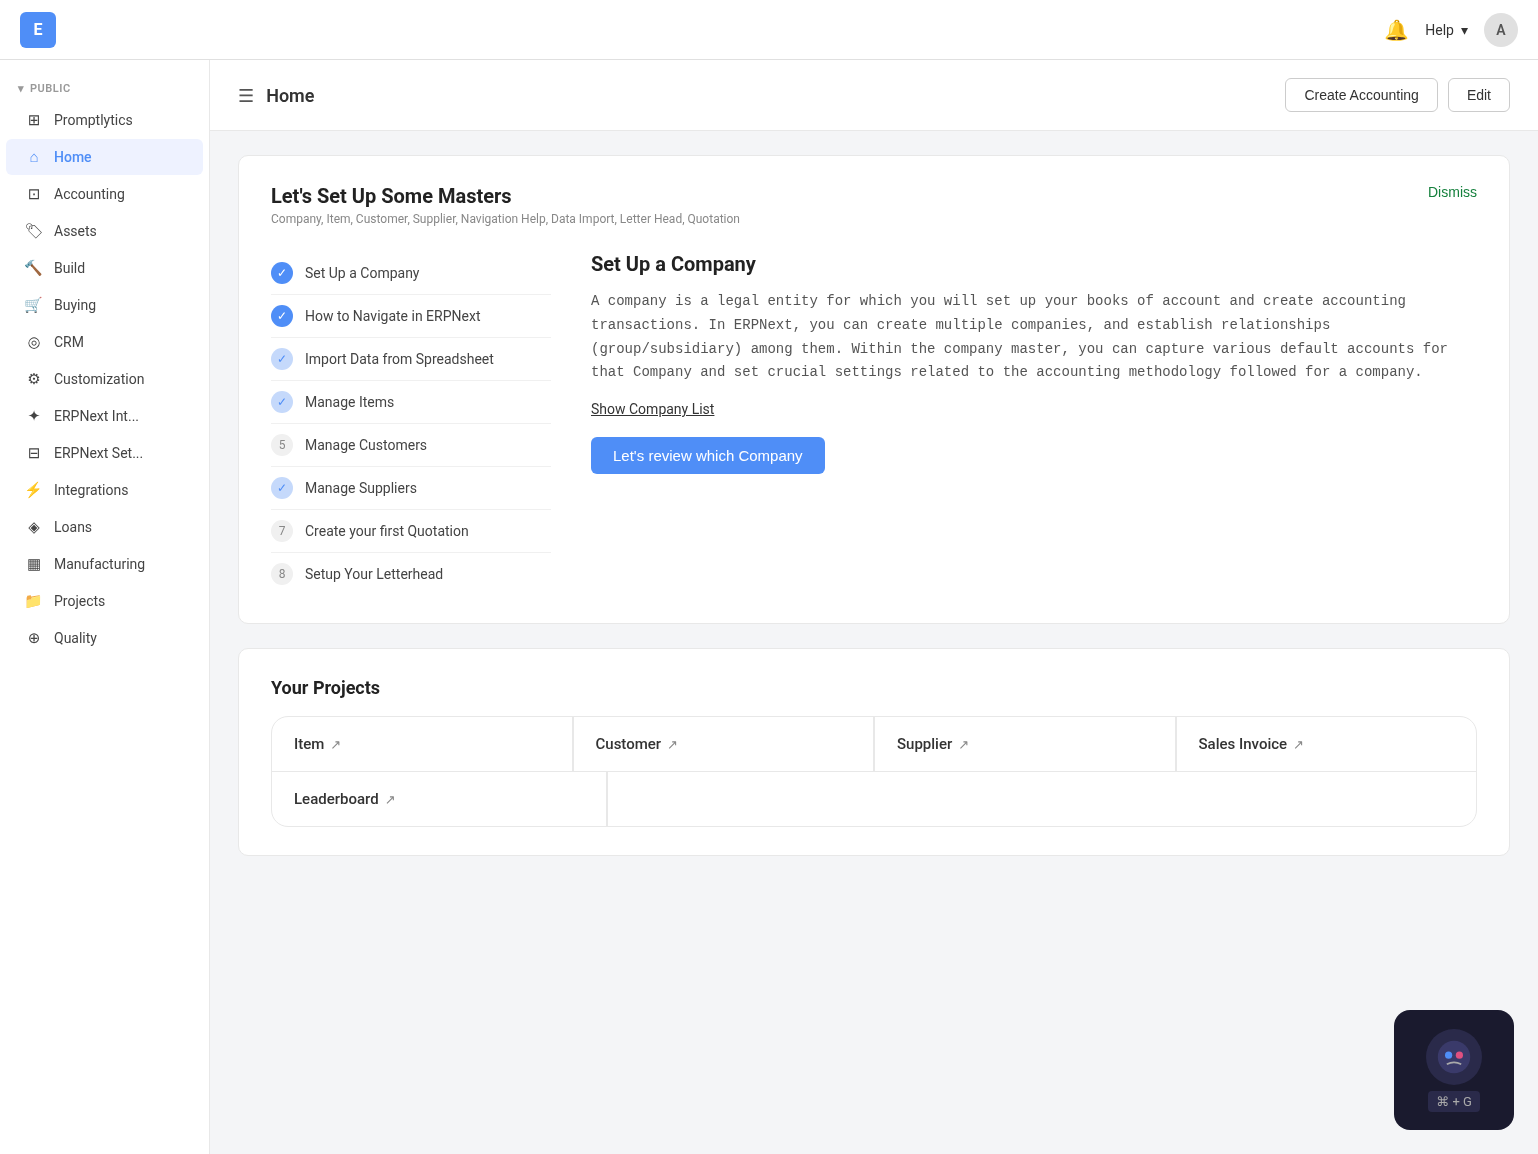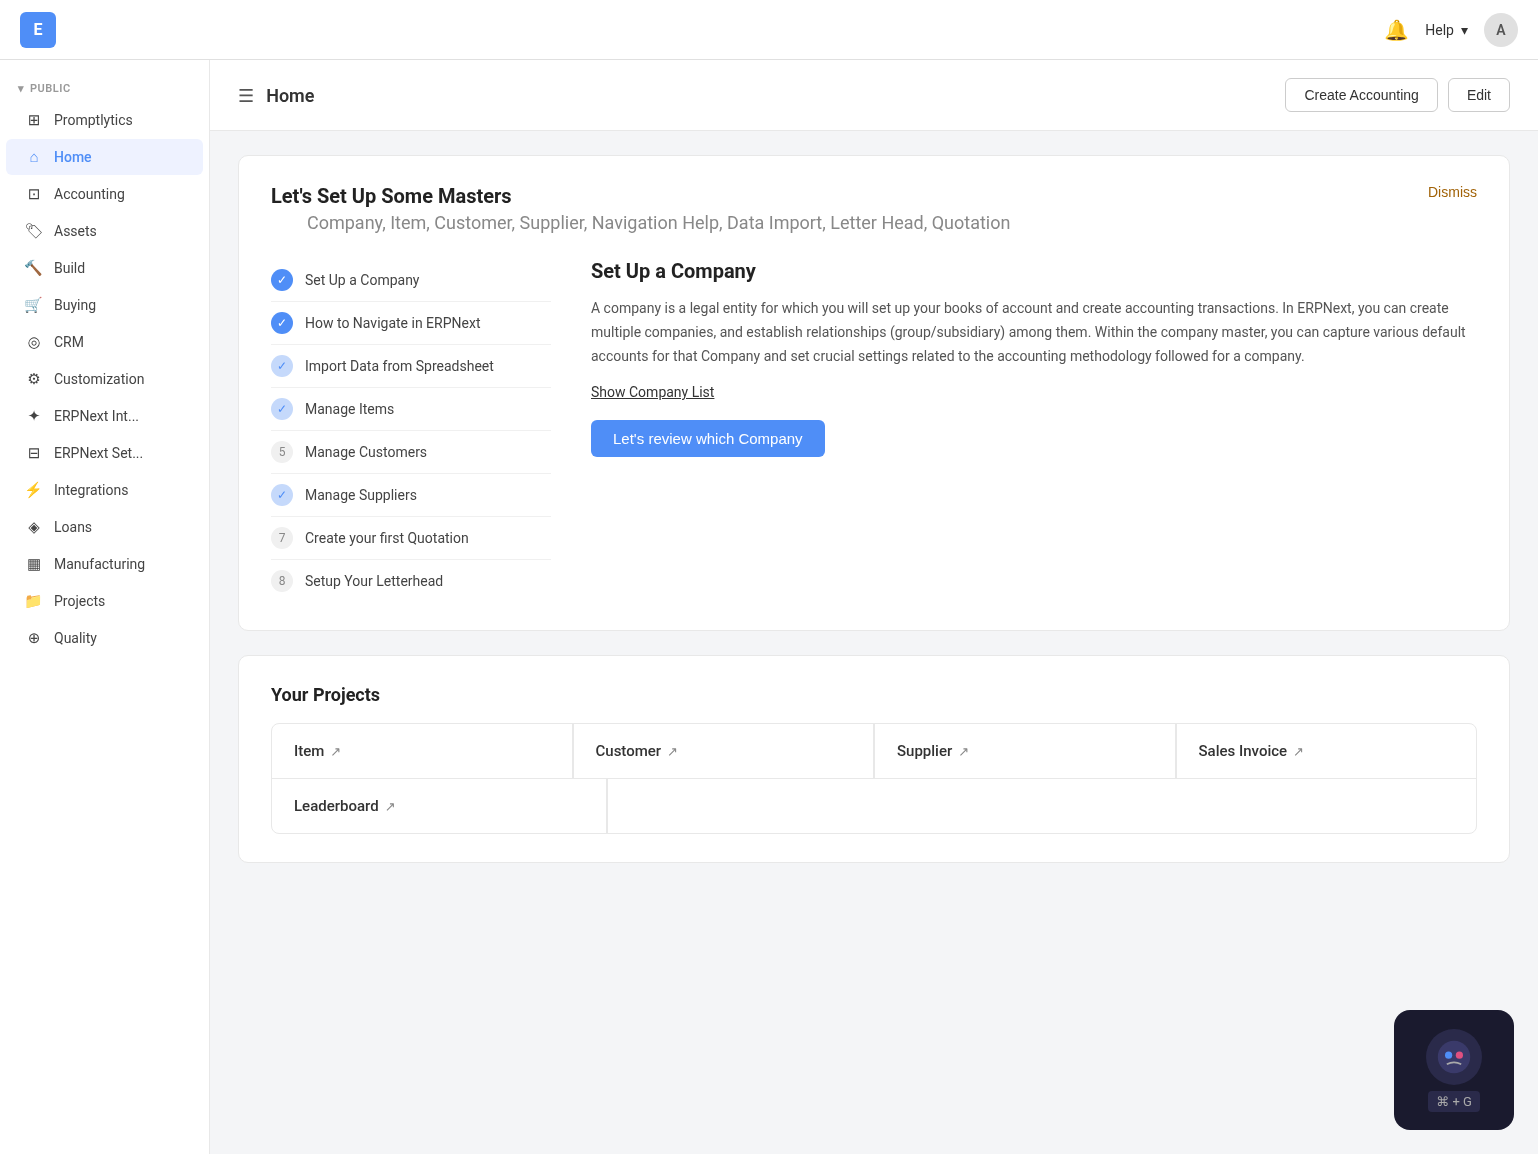--- a/index.html
+++ b/index.html
@@ -119,23 +119,23 @@
     .card {
       background: #fff;
       border-radius: 10px;
       border: 1px solid #e8e8e8;
       padding: 28px 32px;
       margin-bottom: 24px;
     }
 
     .card-header { margin-bottom: 6px; }
     .card-title { font-size: 20px; font-weight: 700; color: #222; }
-    .card-subtitle { font-size: 18px; color: #888; margin-top: 4px; margin-left: 36px; }
+    .card-subtitle { font-size: 12px; color: #888; margin-top: 4px; }
     .dismiss-btn {
-      color: #a16207; font-size: 14px; cursor: pointer;
+      color: #15803d; font-size: 14px; cursor: pointer;
       border: none; background: none; padding: 0;
     }
 
     .card-header-row {
       display: flex;
       justify-content: space-between;
       align-items: flex-start;
       margin-bottom: 20px;
     }
 
@@ -176,21 +176,21 @@
     .step-num {
       width: 22px; height: 22px;
       border-radius: 50%;
       background: #f0f0f0;
       display: flex; align-items: center; justify-content: center;
       color: #888; font-size: 12px; flex-shrink: 0;
     }
 
     .setup-detail { flex: 1; }
     .detail-title { font-size: 20px; font-weight: 700; margin-bottom: 14px; color: #222; }
-    .detail-desc { font-size: 14px; color: #555; line-height: 1.7; margin-bottom: 16px; }
+    .detail-desc { font-size: 14px; color: #555; line-height: 1.7; margin-bottom: 16px; font-family: Liberation Mono, monospace; }
     .detail-link { font-size: 14px; color: #333; text-decoration: underline; cursor: pointer; display: block; margin-bottom: 20px; }
     .btn-primary {
       background: #4f8ef7;
       color: #fff;
       border: none;
       border-radius: 6px;
       padding: 10px 22px;
       font-size: 15px;
       font-weight: 500;
       cursor: pointer;
@@ -396,21 +396,21 @@
             <div class="detail-title">Set Up a Company</div>
             <div class="detail-desc">A company is a legal entity for which you will set up your books of account and create accounting transactions. In ERPNext, you can create multiple companies, and establish relationships (group/subsidiary) among them. Within the company master, you can capture various default accounts for that Company and set crucial settings related to the accounting methodology followed for a company.</div>
             <a class="detail-link">Show Company List</a>
             <button class="btn-primary">Let's review which Company</button>
           </div>
         </div>
       </div>
 
       <div class="card">
         <div class="shortcuts-title">Your Projects</div>
-        <div style="border: 1px solid #e8e8e8; border-radius: 8px; overflow: hidden; background: #fff;">
+        <div style="border: 1px solid #e8e8e8; border-radius: 17px; overflow: hidden; background: #fff;">
           <div style="display: flex; border-bottom: 1px solid #e8e8e8;">
             <div class="shortcut-item">
               <span>Item</span>
               <span class="shortcut-arrow">↗</span>
             </div>
             <div style="width:1px; background:#e8e8e8;"></div>
             <div class="shortcut-item">
               <span>Customer</span>
               <span class="shortcut-arrow">↗</span>
             </div>

